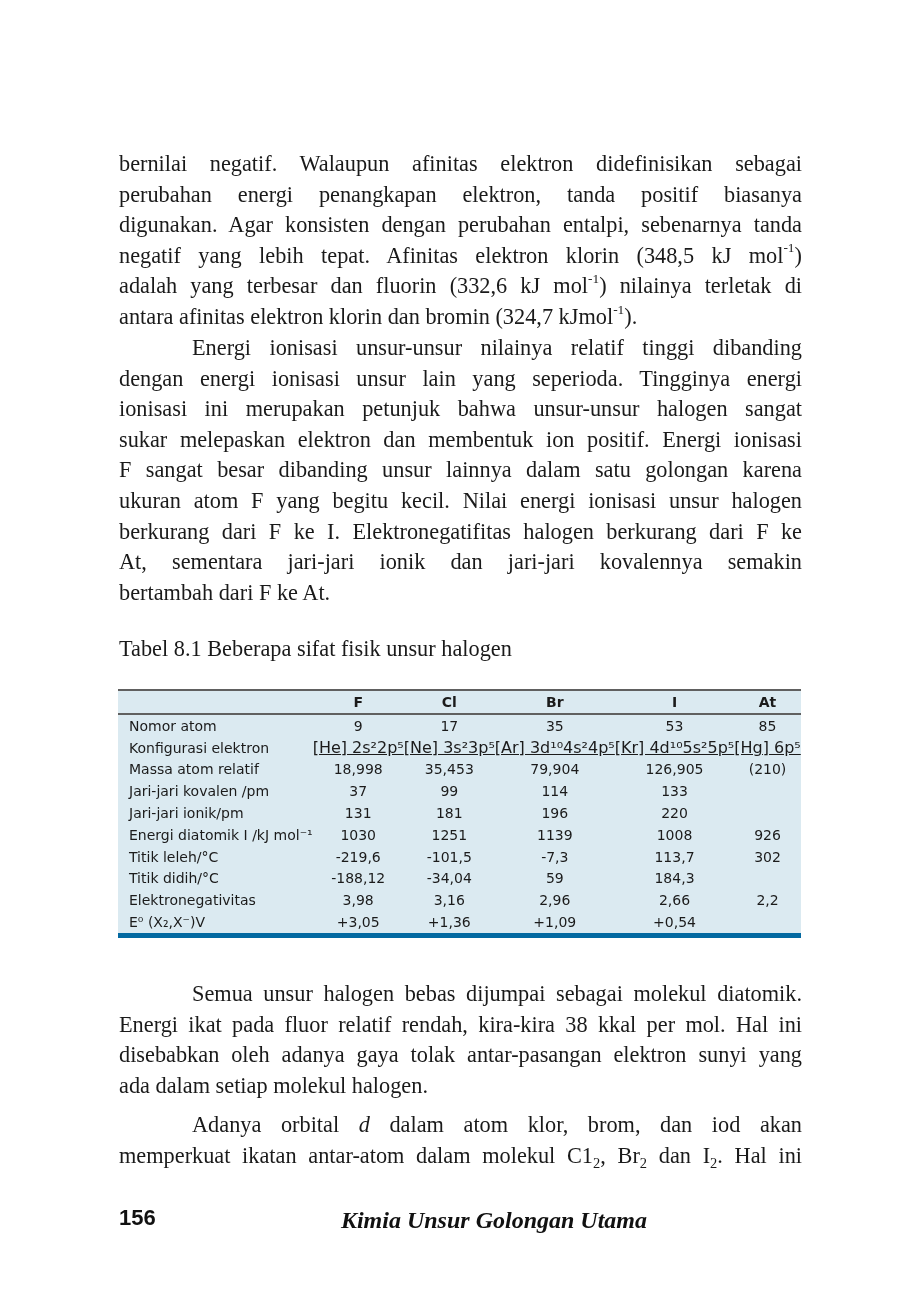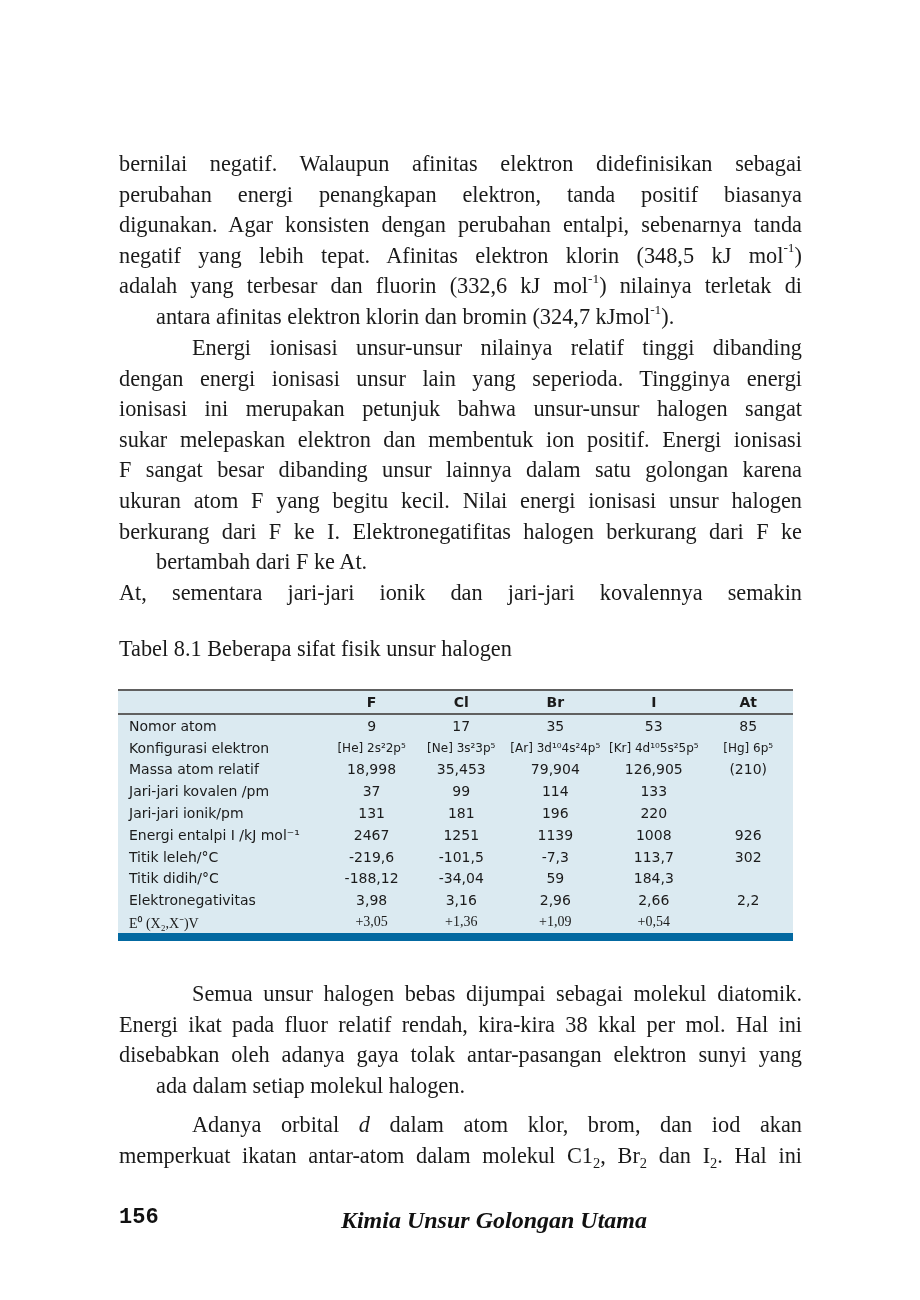--- a/index.html
+++ b/index.html
@@ -7,41 +7,41 @@
   .page { position: absolute; left: 0; top: 12px; width: 764px; height: 1300px; }
   .text {
     font-family: "Liberation Serif", serif;
     font-size: 22.3px;
     color: #1a1a1a;
     line-height: 30.6px;
     text-align: justify;
   }
   .para { position: absolute; left: 119px; width: 683px; margin: 0; }
   .para .line { display: block; text-align: justify; text-align-last: justify; height: 30.6px; white-space: nowrap; }
-  .para .line.last { text-align-last: left; margin-left: 37px; }
+  .para .line.last { text-align-last: left; }
   .indent { padding-left: 73px; }
   sup { font-size: 0.6em; line-height: 0; position: relative; top: -0.15em; vertical-align: super; }
   sub { font-size: 0.65em; line-height: 0; vertical-align: sub; }
   .caption { position: absolute; left: 119px; top: 624px; font-family: "Liberation Serif", serif; font-size: 22.3px; color: #1a1a1a; }
 
   .tbl-wrap { position: absolute; left: 118px; top: 677px; width: 675px; }
   table.props {
     width: 675px; border-collapse: collapse; background: #dbeaf1;
     font-family: "DejaVu Sans", sans-serif; font-size: 14px; color: #1b1b1b;
   }
   table.props thead tr { border-top: 2px solid #606060; border-bottom: 2px solid #606060; }
   table.props th { font-weight: bold; height: 22px; padding: 0; text-align: center; font-size: 14px; }
-  table.props tbody tr.lastrow { border-bottom: 8px solid #0369a1; font-family: Liberation Serif, serif; }
+  table.props tbody tr.lastrow { border-bottom: 5px solid #0369a1; }
   table.props td { padding: 0; height: 21.8px; text-align: center; white-space: nowrap; }
   table.props td.lbl { text-align: left; padding-left: 11px; width: 200px; }
-  table.props td.cfg { font-size: 12px; }
+  table.props td.cfg { font-size: 16px; text-decoration: underline; }
   col.c0 { width: 203px; } col.c1 { width: 90px; } col.c2 { width: 92px; }
   col.c3 { width: 98px; } col.c4 { width: 100px; } col.c5 { width: 92px; }
 
-  .footer-num { position: absolute; left: 119px; top: 1193px; font-family: Liberation Mono, monospace; font-weight: bold; font-size: 22px; color: #111; }
+  .footer-num { position: absolute; left: 119px; top: 1193px; font-family: Liberation Sans, sans-serif; font-weight: bold; font-size: 22px; color: #111; }
   .footer-title { position: absolute; right: 117px; top: 1195px; font-family: "Liberation Serif", serif; font-weight: bold; font-style: italic; font-size: 24px; color: #111; }
 </style>
 </head>
 <body>
 
 <div class="page">
 
   <div class="para text" style="top:137px;">
     <span class="line">bernilai negatif. Walaupun afinitas elektron didefinisikan sebagai</span>
     <span class="line">perubahan energi penangkapan elektron, tanda positif biasanya</span>
@@ -52,22 +52,22 @@
   </div>
 
   <div class="para text" style="top:321px;">
     <span class="line indent">Energi ionisasi unsur-unsur nilainya relatif tinggi dibanding</span>
     <span class="line">dengan energi ionisasi unsur lain yang seperioda. Tingginya energi</span>
     <span class="line">ionisasi ini merupakan petunjuk bahwa unsur-unsur halogen sangat</span>
     <span class="line">sukar melepaskan elektron dan membentuk ion positif. Energi ionisasi</span>
     <span class="line">F sangat besar dibanding unsur lainnya dalam satu golongan karena</span>
     <span class="line">ukuran atom F yang begitu kecil. Nilai energi ionisasi unsur  halogen</span>
     <span class="line">berkurang dari F ke I. Elektronegatifitas halogen berkurang dari F ke</span>
+    <span class="line">At, sementara jari-jari ionik dan jari-jari kovalennya semakin</span>
     <span class="line last">bertambah dari F ke At.</span>
-    <span class="line">At, sementara jari-jari ionik dan jari-jari kovalennya semakin</span>
   </div>
 
   <div class="caption">Tabel 8.1 Beberapa sifat fisik unsur halogen</div>
 
   <div class="tbl-wrap">
     <table class="props">
       <colgroup>
         <col class="c0">
           <col class="c1">
           <col class="c2">
@@ -120,22 +120,22 @@
           </tr>
           <tr>
             <td class="lbl">Jari-jari ionik/pm</td>
             <td>131</td>
             <td>181</td>
             <td>196</td>
             <td>220</td>
             <td></td>
           </tr>
           <tr>
-            <td class="lbl">Energi entalpi  I /kJ mol⁻¹</td>
-            <td>2467</td>
+            <td class="lbl">Energi diatomik  I /kJ mol⁻¹</td>
+            <td>1030</td>
             <td>1251</td>
             <td>1139</td>
             <td>1008</td>
             <td>926</td>
           </tr>
           <tr>
             <td class="lbl">Titik leleh/°C</td>
             <td>-219,6</td>
             <td>-101,5</td>
             <td>-7,3</td>

